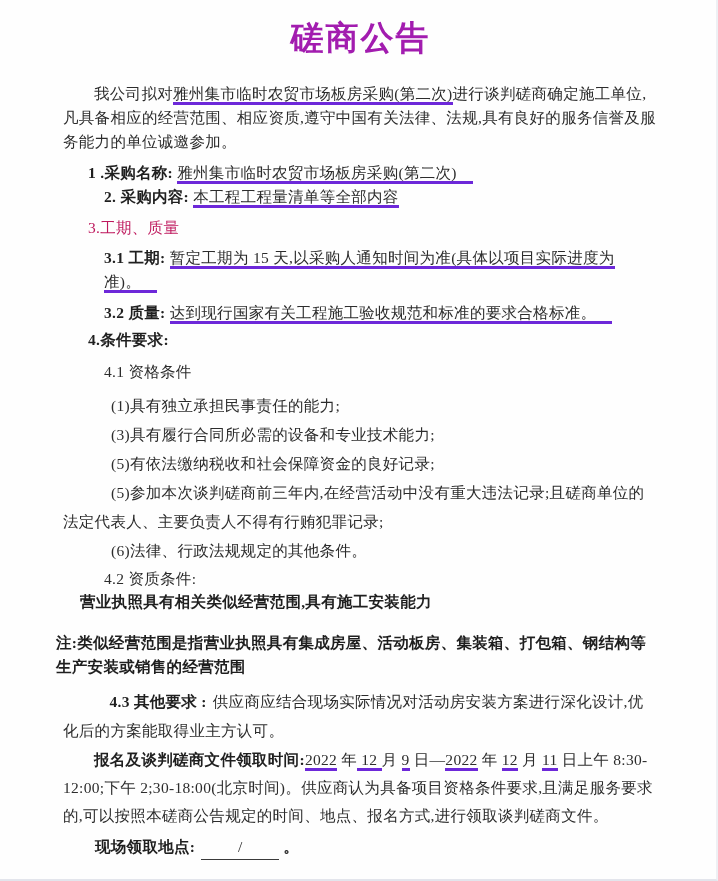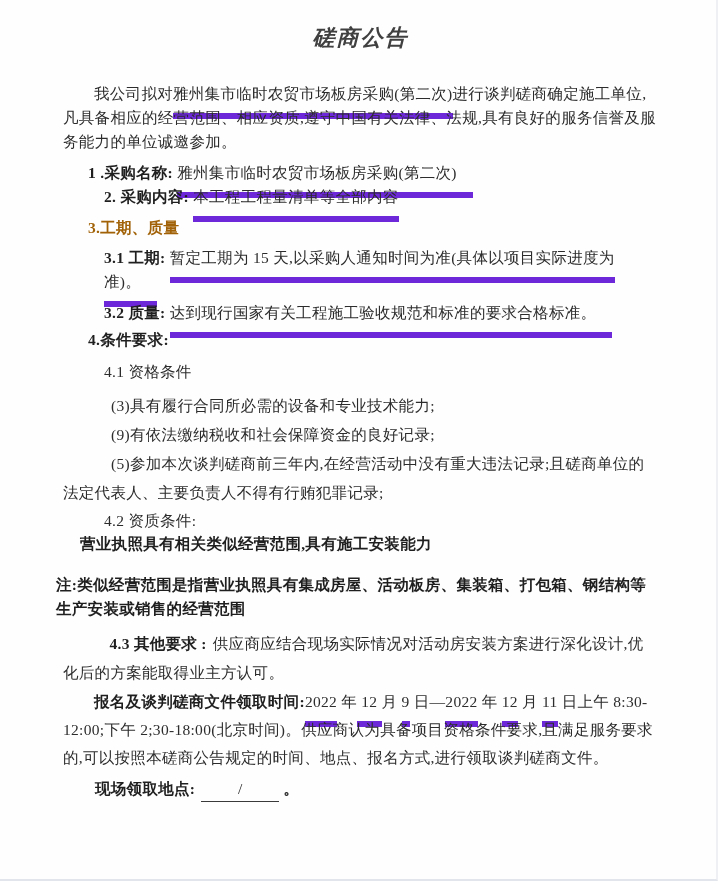--- a/index.html
+++ b/index.html
@@ -10,31 +10,31 @@
   }
   .doc {
     box-sizing:border-box; width:718px; height:881px;
     padding:16px 58px 0 63px;
     background:#fefefe;
     border-right:2px solid #eef0f4;
     border-bottom:2px solid #e3e5ec;
   }
   h1.title {
     margin:2px 0 0; text-align:center;
-    font-size:22px; line-height:40px; font-weight:bold;
-    letter-spacing:2px; color:#404040;font-style:italic;
+    font-size:33px; line-height:40px; font-weight:bold;
+    letter-spacing:2px; color:#a21caf;
   }
   p { margin:0; font-size:15.5px; line-height:24px; color:#2c2c2c; letter-spacing:0.3px; }
   .b { font-weight:bold; color:#1f1f1f; }
-  .u { border-bottom:6px solid #6d28d9; padding-bottom:11px; }
+  .u { border-bottom:3px solid #6d28d9; padding-bottom:0; }
   .ext { padding-right:16px; }
   .intro { margin-top:24px; text-indent:2em; }
   .item1 { margin-top:7px; margin-left:25px;font-family:Liberation Serif, serif; }
   .item2 { margin-left:41px; }
-  .h3   { margin-top:7px; margin-left:25px; font-weight:bold; color:#a16207; }
+  .h3   { margin-top:7px; margin-left:25px; font-weight:normal; color:#be185d; }
   .s31  { margin-top:6px; margin-left:41px; }
   .s32  { margin-top:7px; margin-left:41px; }
   .h4   { margin-top:3px; margin-left:25px; font-weight:bold; color:#1f1f1f; }
   .s41  { margin-top:8px; margin-left:41px; }
   .conds { margin-top:7px; }
   .cond { line-height:29px; text-indent:3.1em; }
   .s42  { margin-top:2px; margin-left:41px; }
   .biz  { margin-left:17px; line-height:22px; font-weight:bold; color:#1f1f1f; }
   .note { margin-left:-7px; margin-top:18px; font-weight:bold; color:#1f1f1f; }
   .s43  { margin-top:8px; line-height:29px; text-indent:3em; }
@@ -66,23 +66,25 @@
 
   <p class="s31"><span class="b">3.1 工期:</span> <span class="u ext">暂定工期为 15 天,以采购人通知时间为准(具体以项目实际进度为准)。</span></p>
 
   <p class="s32"><span class="b">3.2 质量:</span> <span class="u ext">达到现行国家有关工程施工验收规范和标准的要求合格标准。</span></p>
 
   <p class="h4">4.条件要求:</p>
 
   <p class="s41">4.1 资格条件</p>
 
   <div class="conds">
+    <p class="cond">(1)具有独立承担民事责任的能力;</p>
     <p class="cond">(3)具有履行合同所必需的设备和专业技术能力;</p>
-    <p class="cond">(9)有依法缴纳税收和社会保障资金的良好记录;</p>
+    <p class="cond">(5)有依法缴纳税收和社会保障资金的良好记录;</p>
     <p class="cond">(5)参加本次谈判磋商前三年内,在经营活动中没有重大违法记录;且磋商单位的法定代表人、主要负责人不得有行贿犯罪记录;</p>
+    <p class="cond">(6)法律、行政法规规定的其他条件。</p>
   </div>
 
   <p class="s42">4.2 资质条件:</p>
 
   <p class="biz">营业执照具有相关类似经营范围,具有施工安装能力</p>
 
   <p class="note">注:类似经营范围是指营业执照具有集成房屋、活动板房、集装箱、打包箱、钢结构等生产安装或销售的经营范围</p>
 
   <p class="s43"><span class="b lbl">4.3 其他要求 :</span><span>供应商应结合现场实际情况对活动房安装方案进行深化设计,优化后的方案能取得业主方认可。</span></p>
 

